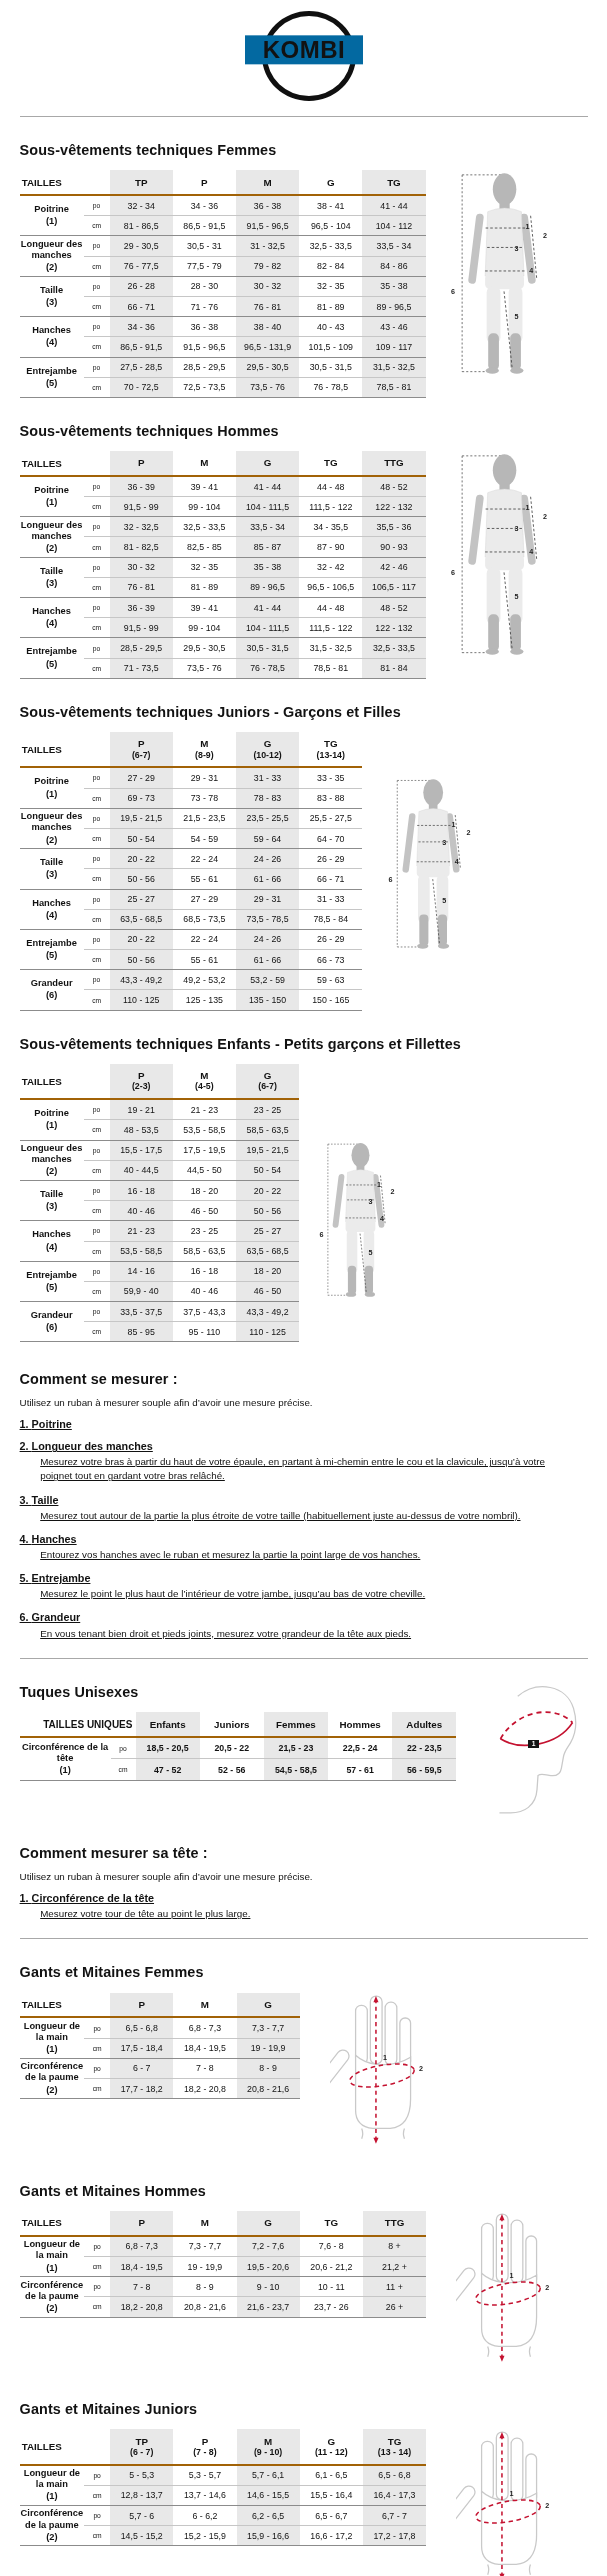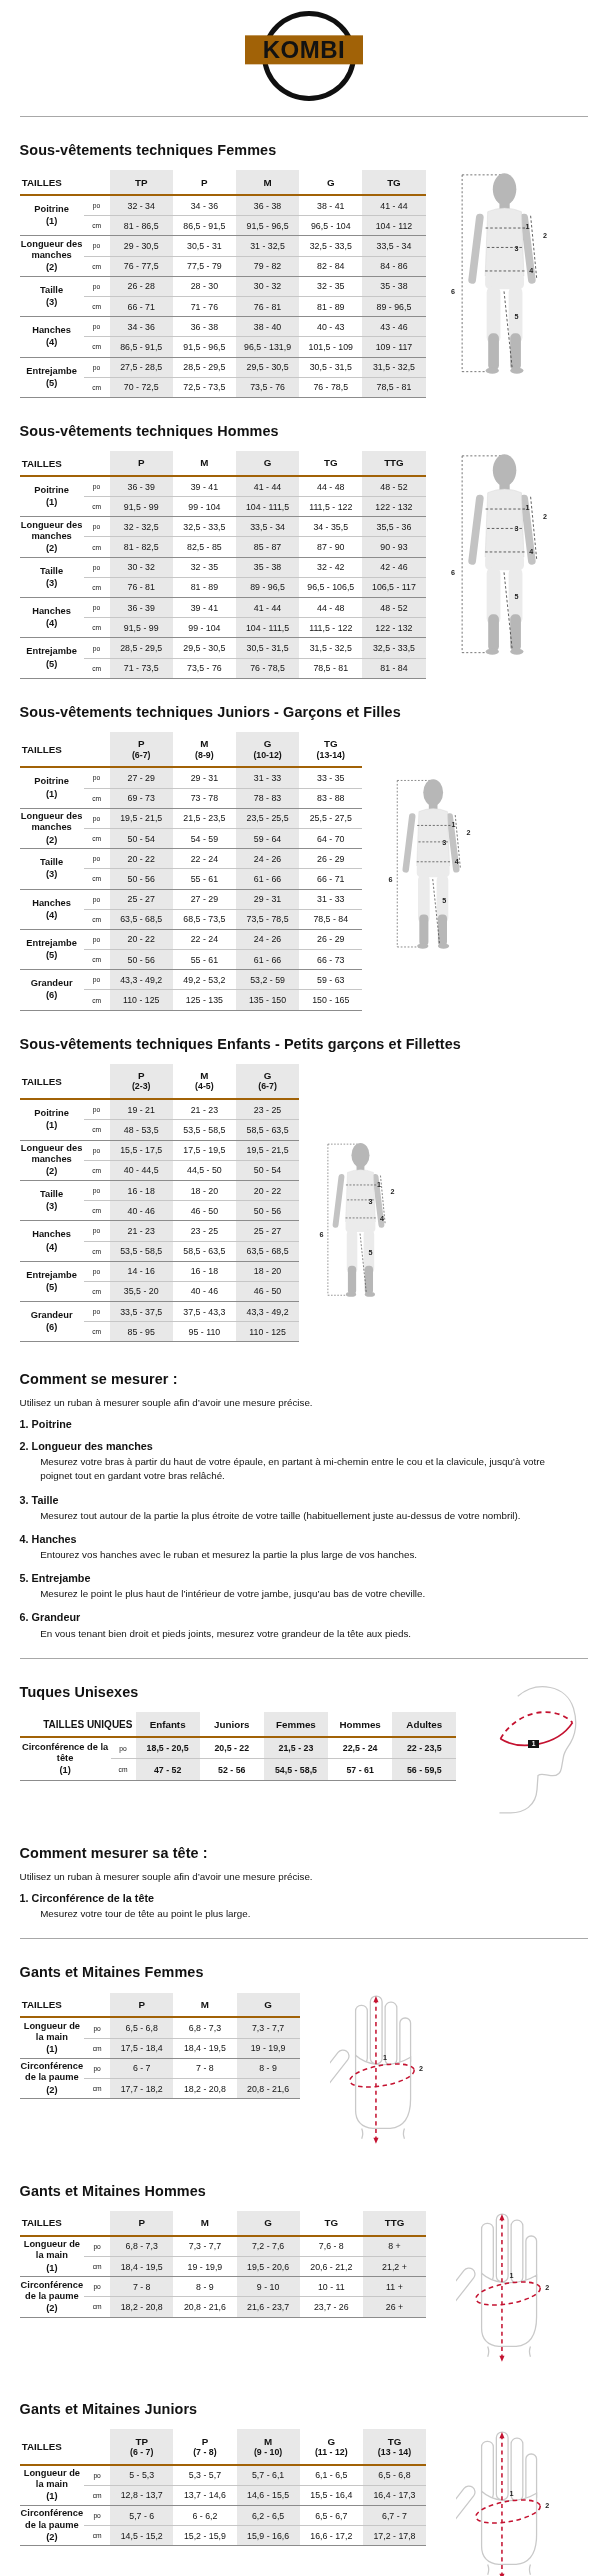--- a/index.html
+++ b/index.html
@@ -8,21 +8,21 @@
     font-family:"Liberation Sans", sans-serif;overflow:hidden;
   }
   .page{padding:0 19.6px 15.5px 19.6px;}
 
   
   .logo-wrap{display:flex;justify-content:center;padding:11.3px 0 7.2px;}
   .logo{position:relative;width:118px;height:80px;}
   .logo-ring{position:absolute;left:17px;top:0;width:84px;height:80px;border:5.2px solid #101010;border-radius:50%;}
   .logo-text{
     position:absolute;left:0;top:50%;transform:translateY(-54%);width:100%;text-align:center;
-    background:#a16207;font-size:24px;font-weight:700;letter-spacing:0.5px;padding:0.5px 0;
+    background:#0369a1;font-size:24px;font-weight:700;letter-spacing:0.5px;padding:0.5px 0;
   }
 
   .divider{border:none;border-top:1px solid #a8a8a8;height:0;margin:17.5px 0 0 0;}
 
   
   .sec-title{font-size:14.4px;font-weight:700;margin:0;letter-spacing:0.1px;}
   .tbl-block{margin-top:25px;}
   .tbl-row{display:flex;align-items:flex-start;margin-top:12.4px;}
 
   
@@ -66,21 +66,21 @@
   .fig-body .mk4{left:80%;top:47%;}
   .fig-body .mk5{left:64%;top:69%;}
   .fig-body .mk6{left:-5%;top:57%;}
   .fig-head .mk1{left:41%;top:44%;background:#141414;color:#fff;padding:1px 3.6px;font-size:6.7px;}
   .fig-hand .mk1{left:55%;top:38%;}
   .fig-hand .mk2{left:92%;top:45%;}
 
   
   .howto{margin-top:29px;}
   .howto .intro{font-size:9.8px;margin:9.3px 0 0 0;max-width:515px;}
-  .howto-item{margin-top:10.3px;}
+  .howto-item{margin-top:10.3px;text-decoration:underline;}
   .hi-title{font-size:10.8px;font-weight:700;}
   .hi-num{font-weight:700;}
   .hi-text{font-size:9.8px;line-height:1.42;margin:3.1px 0 0 20.6px;max-width:520px;}
 </style>
 </head>
 <body>
 
 <div class="page">
 
   <div class="logo-wrap">
@@ -684,21 +684,21 @@
                 <span class="g-name">Entrejambe</span>
                 <span class="g-num">(5)</span>
               </td>
               <td class="unit">po</td>
               <td class="val shaded">14 - 16</td>
               <td class="val">16 - 18</td>
               <td class="val shaded">18 - 20</td>
             </tr>
             <tr class="g-next">
               <td class="unit">cm</td>
-              <td class="val shaded">35,5 - 20</td>
+              <td class="val shaded">59,9 - 40</td>
               <td class="val">40 - 46</td>
               <td class="val shaded">46 - 50</td>
             </tr>
             <tr class="g-first">
               <td class="g-label" rowspan="2">
                 <span class="g-name">Grandeur</span>
                 <span class="g-num">(6)</span>
               </td>
               <td class="unit">po</td>
               <td class="val shaded">33,5 - 37,5</td>
@@ -760,21 +760,21 @@
         <div class="howto-item">
           <div class="hi-title"><span class="hi-num">2. </span><span class="hi-name">Longueur des manches</span></div>
           <p class="hi-text">Mesurez votre bras à partir du haut de votre épaule, en partant à mi-chemin entre le cou et la clavicule, jusqu’à votre poignet tout en gardant votre bras relâché.</p>
         </div>
         <div class="howto-item">
           <div class="hi-title"><span class="hi-num">3. </span><span class="hi-name">Taille</span></div>
           <p class="hi-text">Mesurez tout autour de la partie la plus étroite de votre taille (habituellement juste au-dessus de votre nombril).</p>
         </div>
         <div class="howto-item">
           <div class="hi-title"><span class="hi-num">4. </span><span class="hi-name">Hanches</span></div>
-          <p class="hi-text">Entourez vos hanches avec le ruban et mesurez la partie la plus large de vos hanches.</p>
+          <p class="hi-text">Entourez vos hanches avec le ruban et mesurez la partie la point large de vos hanches.</p>
         </div>
         <div class="howto-item">
           <div class="hi-title"><span class="hi-num">5. </span><span class="hi-name">Entrejambe</span></div>
           <p class="hi-text">Mesurez le point le plus haut de l’intérieur de votre jambe, jusqu’au bas de votre cheville.</p>
         </div>
         <div class="howto-item">
           <div class="hi-title"><span class="hi-num">6. </span><span class="hi-name">Grandeur</span></div>
           <p class="hi-text">En vous tenant bien droit et pieds joints, mesurez votre grandeur de la tête aux pieds.</p>
         </div>
       </div>

